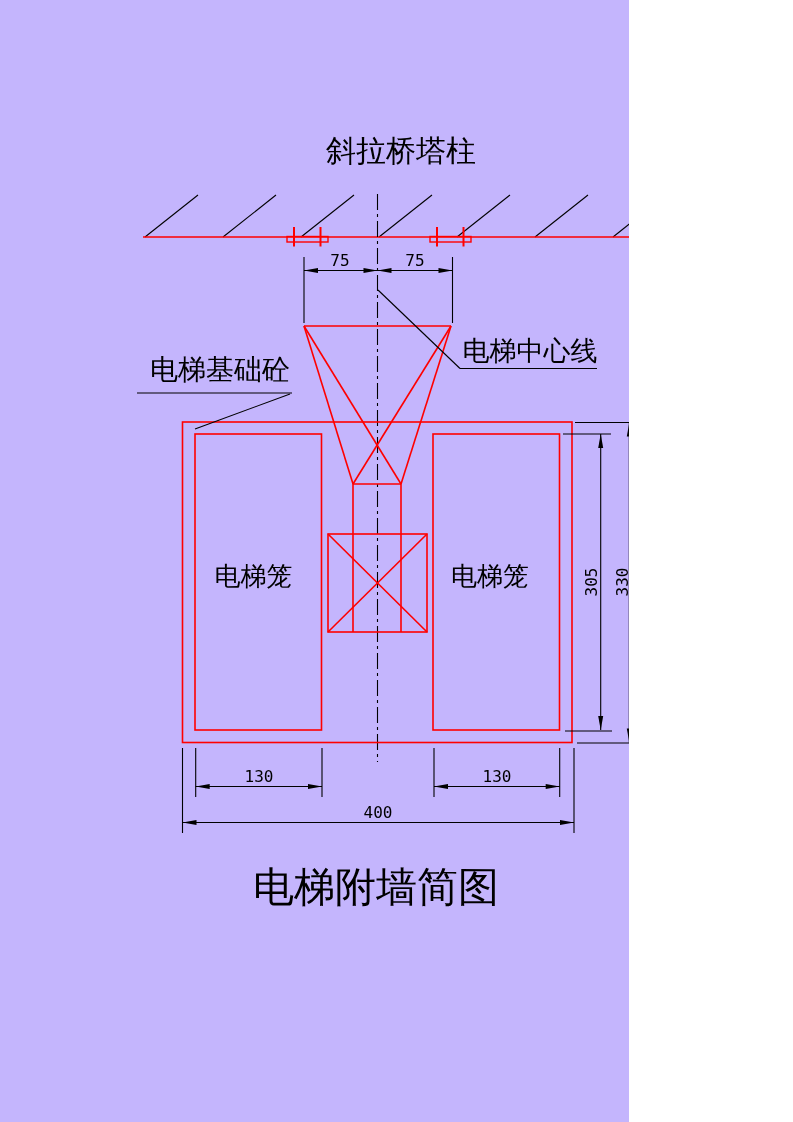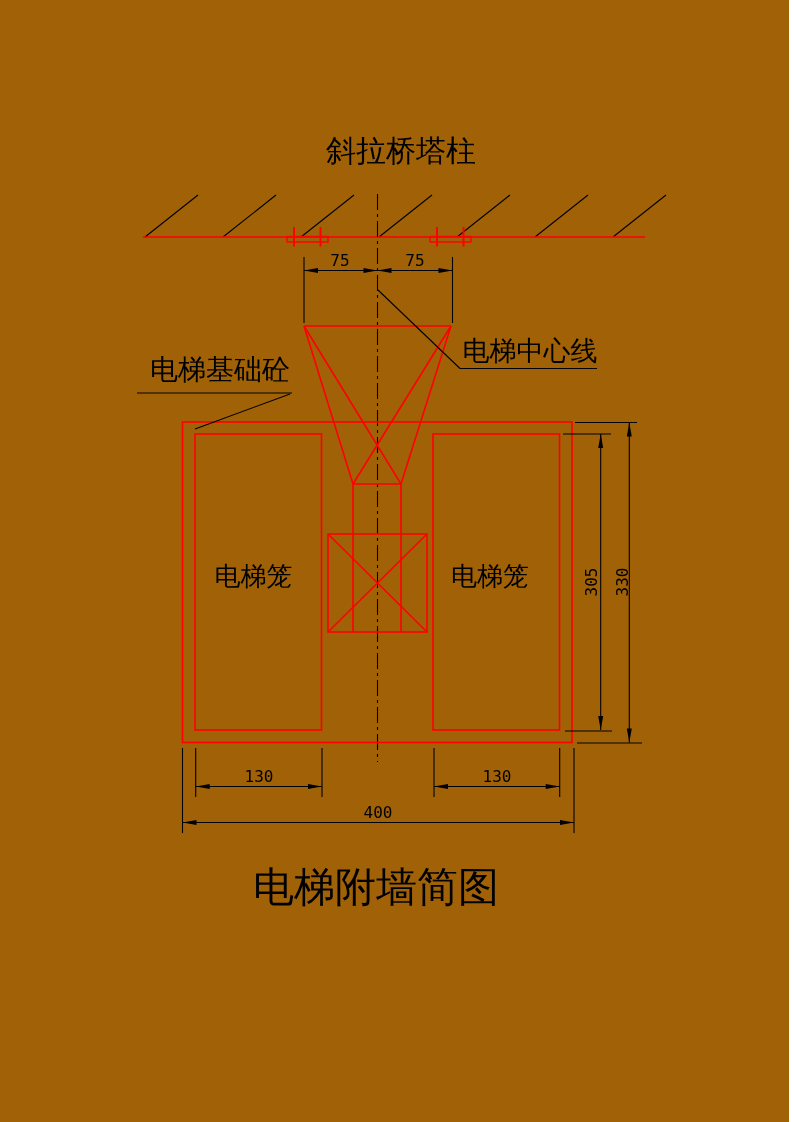--- a/index.html
+++ b/index.html
@@ -1,16 +1,16 @@
 <!DOCTYPE html>
 <html><head>
 <meta charset="utf-8">
 <style>
   html,body{margin:0;padding:0;background:#ffffff;}
-  #page{position:relative;width:789px;height:1122px;background:#a16207;overflow:hidden;}
+  #page{position:relative;width:629px;height:1122px;background:#c4b5fd;overflow:hidden;}
   svg{position:absolute;left:0;top:0;}
   .red{stroke:#ff0000;stroke-width:1.6;fill:none;}
   .redthin{stroke:#ff0000;stroke-width:1.4;fill:none;}
   .redtick{stroke:#ff0000;stroke-width:2;fill:none;}
   .blk{stroke:#000000;stroke-width:1.1;fill:none;}
   .cl{stroke:#000000;stroke-width:1.1;fill:none;stroke-dasharray:16 4 3 4;}
   .arr{fill:#000000;stroke:none;}
   .cn{font-family:"DejaVu Serif","Liberation Serif",serif;fill:#000000;}
   .dim{font-family:"DejaVu Sans Mono","Liberation Mono",monospace;fill:#000000;}
 </style>

